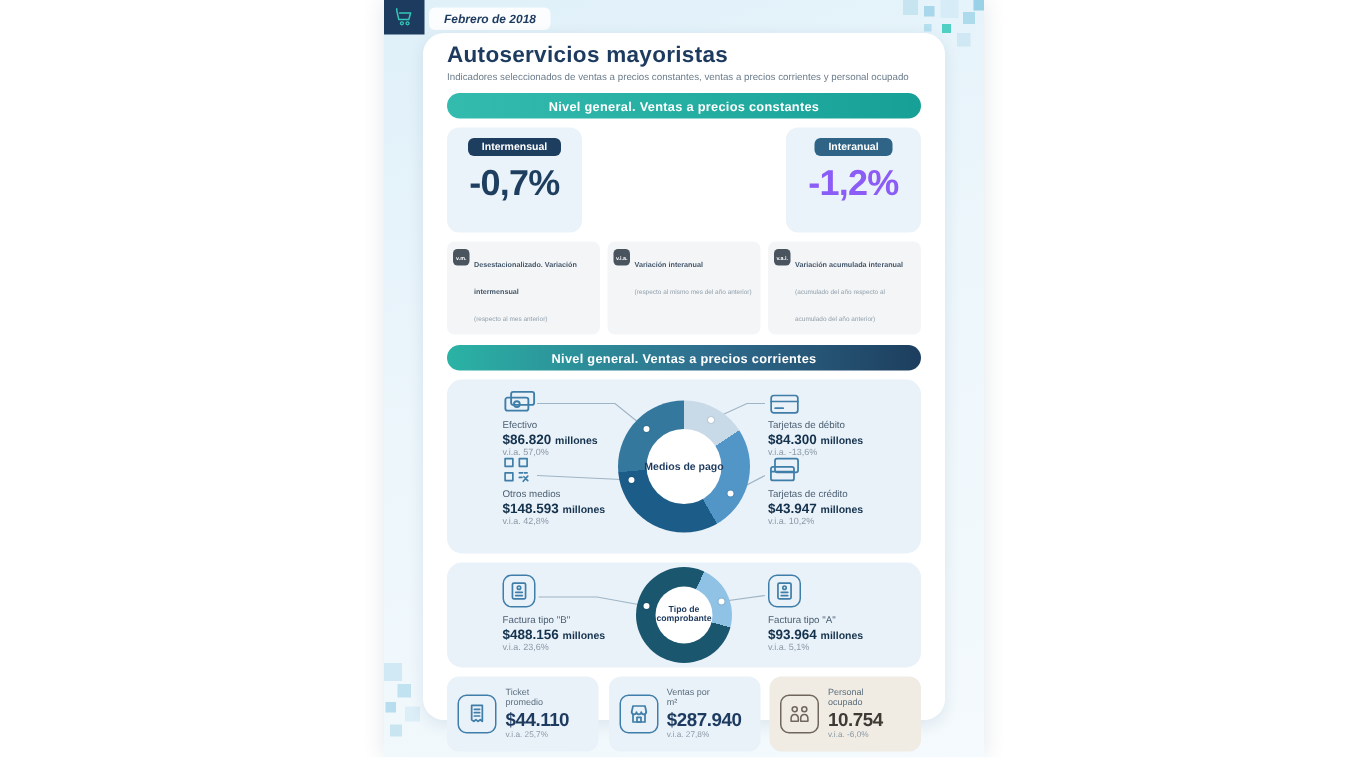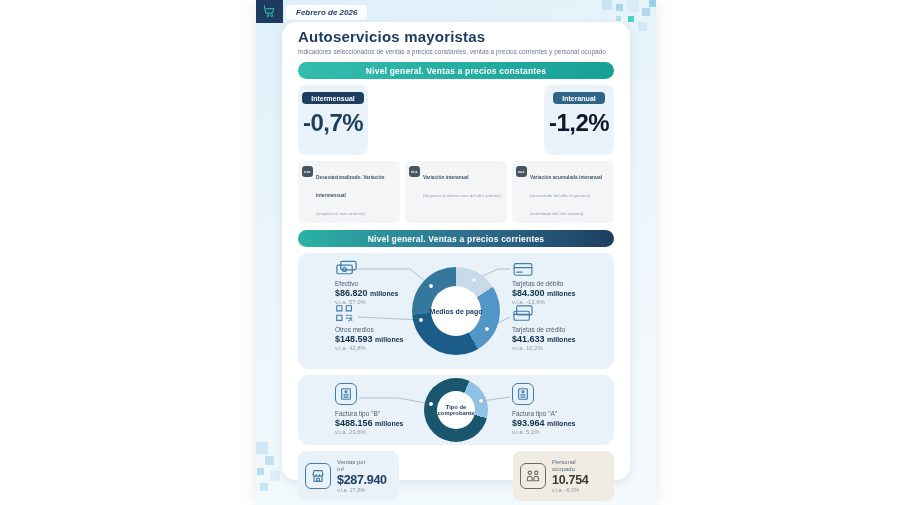--- a/index.html
+++ b/index.html
@@ -31,27 +31,27 @@
   .title { font-size:15px; font-weight:bold; color:#1d3a5f; letter-spacing:.2px; }
   .subtitle { margin-top:3px; font-size:6.5px; color:#6b7c8a; }
 
   .banner { margin-top:7px; height:17px; border-radius:9px; display:flex; align-items:center;
     justify-content:center; font-size:8.5px; font-weight:bold; color:#fff; letter-spacing:.2px; }
   .banner-const { background:linear-gradient(90deg,#33bcae 0%, #17a096 100%);justify-content:center; }
   .banner-corr  { background:linear-gradient(90deg,#2ab3a5 0%, #2f6d8e 55%, #1d3e5e 100%); }
 
   
   .stats-row { margin-top:6px; display:flex; justify-content:space-between; }
-  .stat-card { width:70px; height:70px; background:#eaf3fa; border-radius:8px;
+  .stat-card { width:90px; height:70px; background:#eaf3fa; border-radius:8px;
     display:flex; flex-direction:column; align-items:center; }
   .stat-badge { margin-top:7px; padding:2.5px 9px; border-radius:4px; font-size:7px;
     font-weight:bold; color:#fff; }
   .stat-value { margin-top:5px; font-size:24px; font-weight:bold; letter-spacing:-.5px; }
   .b1 { background:#1d3e5e; } .v1 { color:#1d3e5e; }
-  .b2 { background:#2f6486; } .v2 { color:#0f172a; }
+  .b2 { background:#2f6486; } .v2 { color:#8b5cf6; }
   .b3 { background:#8499ab; } .v3 { color:#8b9aa7; }
 
   
   .fn-row { margin-top:6px; display:flex; justify-content:space-between; }
   .fn { width:102px; background:#f3f5f7; border-radius:5px; padding:4px 4px; display:flex; gap:3px; }
   .fn-tag { flex:none; width:11px; height:11px; margin-top:1px; border-radius:3px; background:#49545e;
     color:#fff; font-size:3.6px; font-weight:bold; display:flex; align-items:center; justify-content:center; }
   .fn-bold { font-size:4.8px; font-weight:bold; color:#44576a; line-height:1.25; }
   .fn-small { font-size:4.3px; color:#93a1ad; line-height:1.25; }
 
@@ -135,21 +135,21 @@
     </div>
 
     <div class="hdr-box">
       <svg width="15" height="15" viewBox="0 0 24 24">
         <path d="M4 3v2l2.2 9.5h10.6l2-7H7" fill="none" stroke="#35c8b8" stroke-width="1.6" stroke-linecap="round" stroke-linejoin="round"></path>
         <circle cx="9.5" cy="18.5" r="1.6" fill="none" stroke="#35c8b8" stroke-width="1.4"></circle>
         <circle cx="15.5" cy="18.5" r="1.6" fill="none" stroke="#35c8b8" stroke-width="1.4"></circle>
       </svg>
     </div>
     <div class="hdr-pill">
-      <span>Febrero de 2026</span>
+      <span>Febrero de 2018</span>
     </div>
 
     <div class="card">
       <div class="title">Autoservicios mayoristas</div>
       <div class="subtitle">Indicadores seleccionados de ventas a precios constantes, ventas a precios corrientes y personal ocupado</div>
 
       <div class="banner banner-const">
         <span>Nivel general. Ventas a precios constantes</span>
       </div>
 
@@ -244,21 +244,21 @@
 
         <div class="item" style="left:214px; top:50px;">
           <div class="icn">
             <svg width="22" height="19" viewBox="0 0 24 21">
               <rect class="st" x="5" y="2" width="17" height="10" rx="1.5"></rect>
               <rect class="st" x="2" y="8" width="17" height="10" rx="1.5" fill="#e9f1f9"></rect>
               <line class="st" x1="2" y1="11.5" x2="19" y2="11.5"></line>
             </svg>
           </div>
           <div class="nm">Tarjetas de crédito</div>
-          <div class="vl"><span>$41.633</span> <span class="un">millones</span></div>
+          <div class="vl"><span>$43.947</span> <span class="un">millones</span></div>
           <div class="va">v.i.a. 10,2%</div>
         </div>
 
         <div class="donut donut-medios" style="background: conic-gradient(rgb(200, 217, 232) 0deg, rgb(200, 217, 232) 56.7494deg, rgb(82, 150, 200) 56.7494deg, rgb(82, 150, 200) 150.078deg, rgb(28, 92, 136) 150.078deg, rgb(28, 92, 136) 265deg, rgb(53, 120, 158) 265deg, rgb(53, 120, 158) 360deg);"></div>
         <div class="donut-label lab-medios">Medios de pago</div>
         <i class="dot" style="left:174px;top:25px;"></i>
         <i class="dot" style="left:187px;top:74px;"></i>
         <i class="dot" style="left:121px;top:65px;"></i>
         <i class="dot" style="left:131px;top:31px;"></i>
       </div>
@@ -299,20 +299,35 @@
           <div class="va">v.i.a. 5,1%</div>
         </div>
 
         <div class="donut donut-tipo" style="background: conic-gradient(from 25deg, rgb(143, 194, 228) 0deg, rgb(143, 194, 228) 79.9758deg, rgb(26, 86, 110) 79.9758deg, rgb(26, 86, 110) 360deg);"></div>
         <div class="donut-label lab-tipo">Tipo de comprobante</div>
         <i class="dot" style="left:131px;top:27px;"></i>
         <i class="dot" style="left:181px;top:24px;"></i>
       </div>
 
       <div class="kpi-row">
+        <div class="kpi">
+          <div class="iconbox">
+            <svg width="16" height="16" viewBox="0 0 18 18">
+              <path class="st" d="M5 2.5h8v12l-1.6-1.2L9.8 14.5 8.2 13.3 6.6 14.5 5 13.3z"></path>
+              <line class="st" x1="7" y1="5.5" x2="11" y2="5.5"></line>
+              <line class="st" x1="7" y1="8" x2="11" y2="8"></line>
+              <line class="st" x1="7" y1="10.5" x2="11" y2="10.5"></line>
+            </svg>
+          </div>
+          <div>
+            <div class="kpi-label" style="width:40px">Ticket promedio</div>
+            <div class="kpi-value">$44.110</div>
+            <div class="kpi-va">v.i.a. 25,7%</div>
+          </div>
+        </div>
         <div class="kpi">
           <div class="iconbox">
             <svg width="16" height="16" viewBox="0 0 18 18">
               <path class="st" d="M3.5 7.5 L4.5 3h9l1 4.5"></path>
               <path class="st" d="M3.5 7.5c0 1 .8 1.7 1.8 1.7s1.8-.7 1.8-1.7c0 1 .8 1.7 1.8 1.7s1.8-.7 1.8-1.7c0 1 .8 1.7 1.8 1.7s1.9-.7 1.9-1.7"></path>
               <path class="st" d="M4.5 9.5v5.5h9V9.5"></path>
               <rect class="st" x="7.5" y="11.5" width="3" height="3.5"></rect>
             </svg>
           </div>
           <div>

